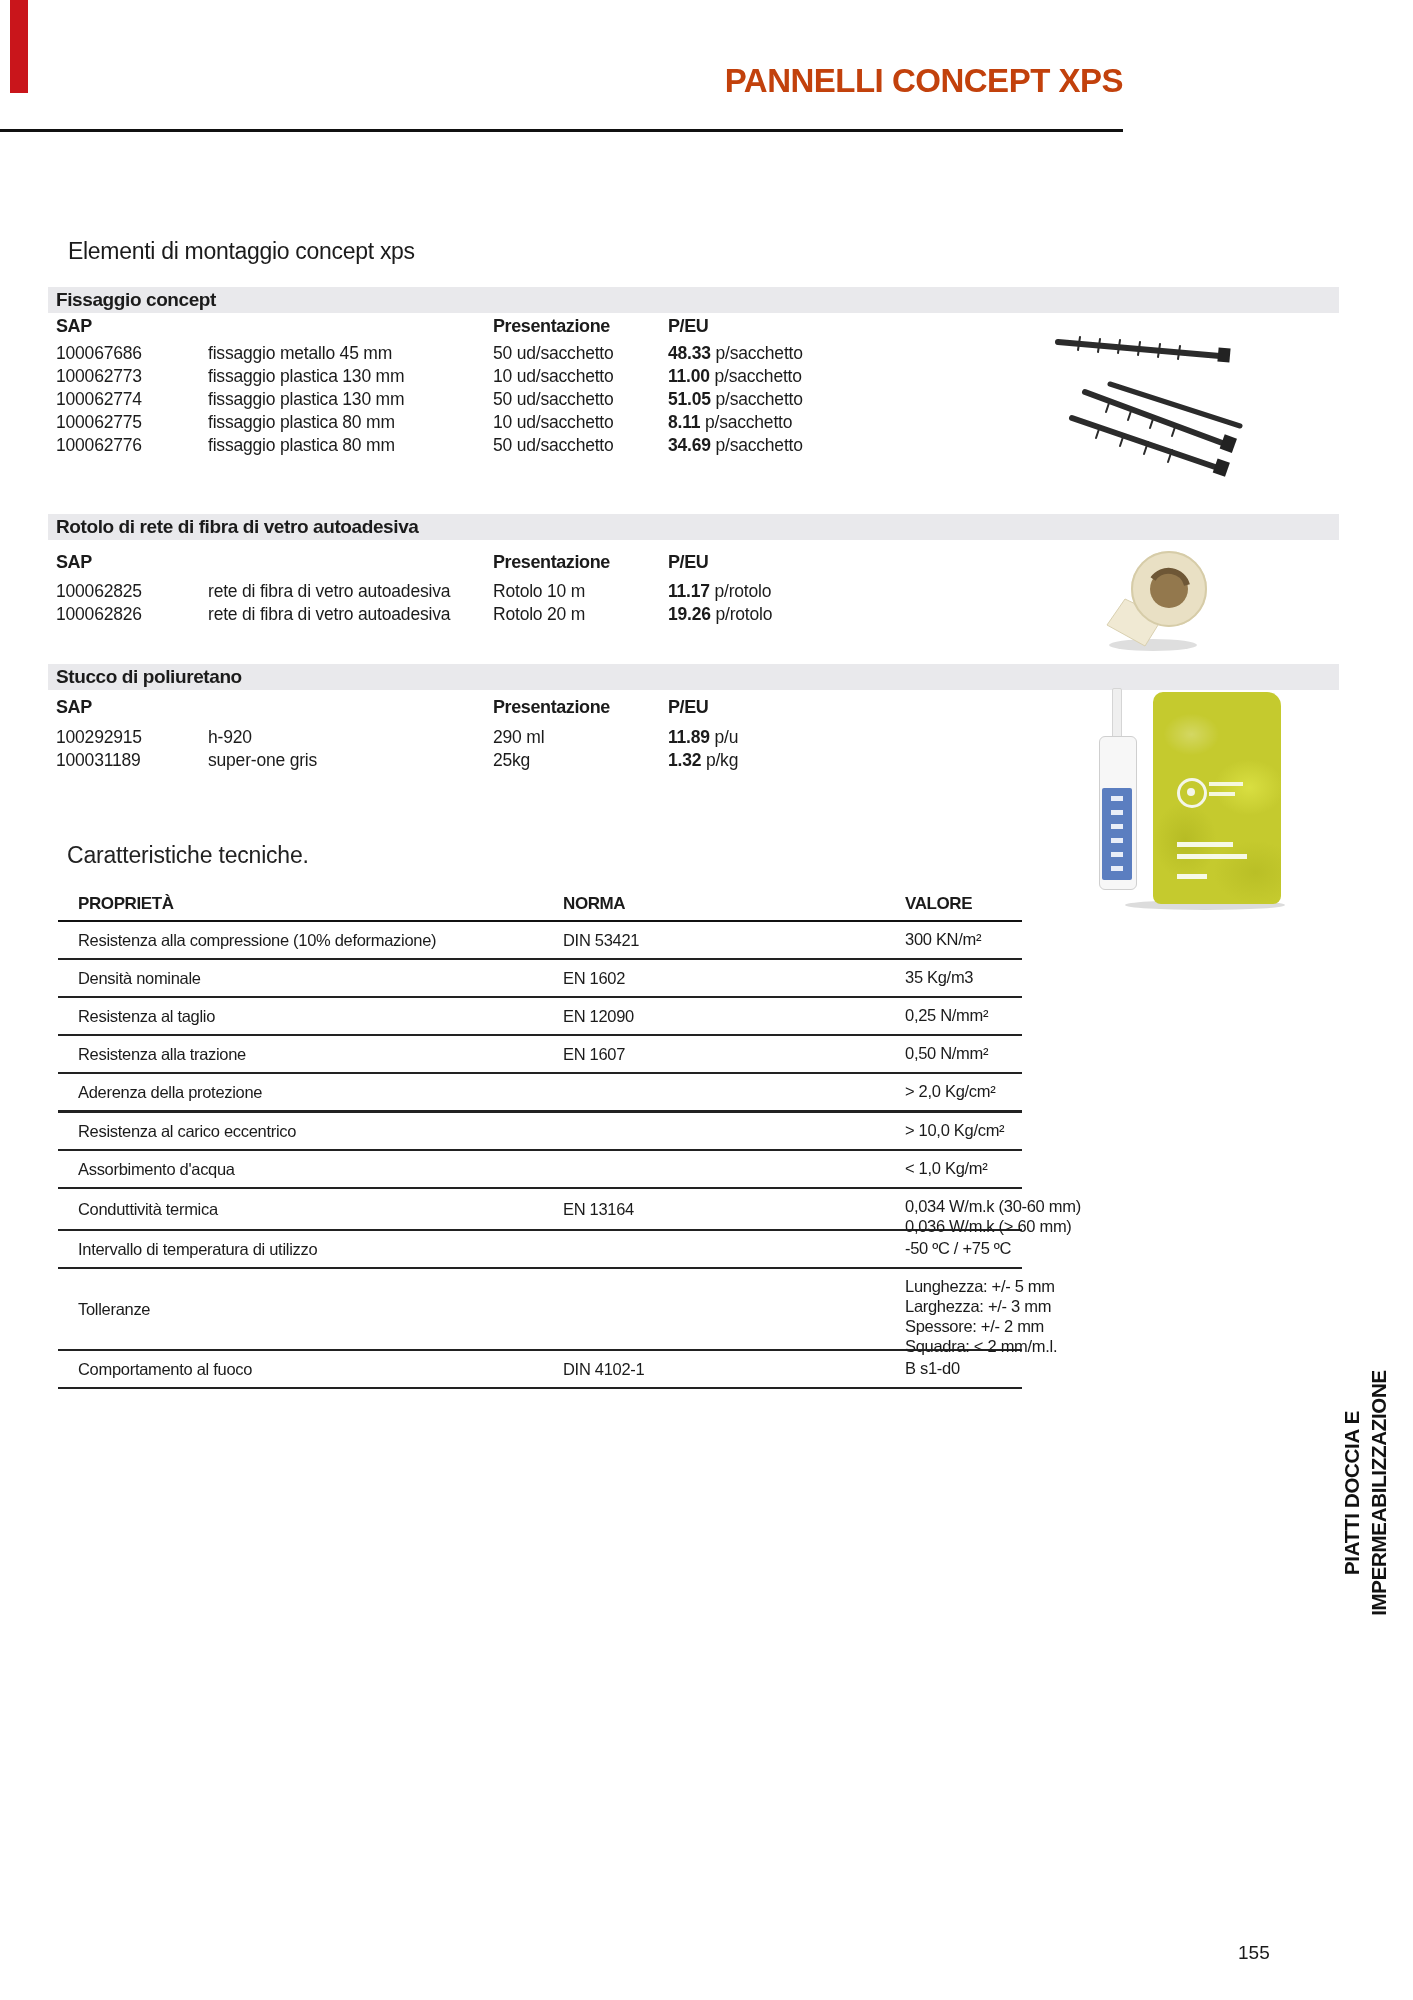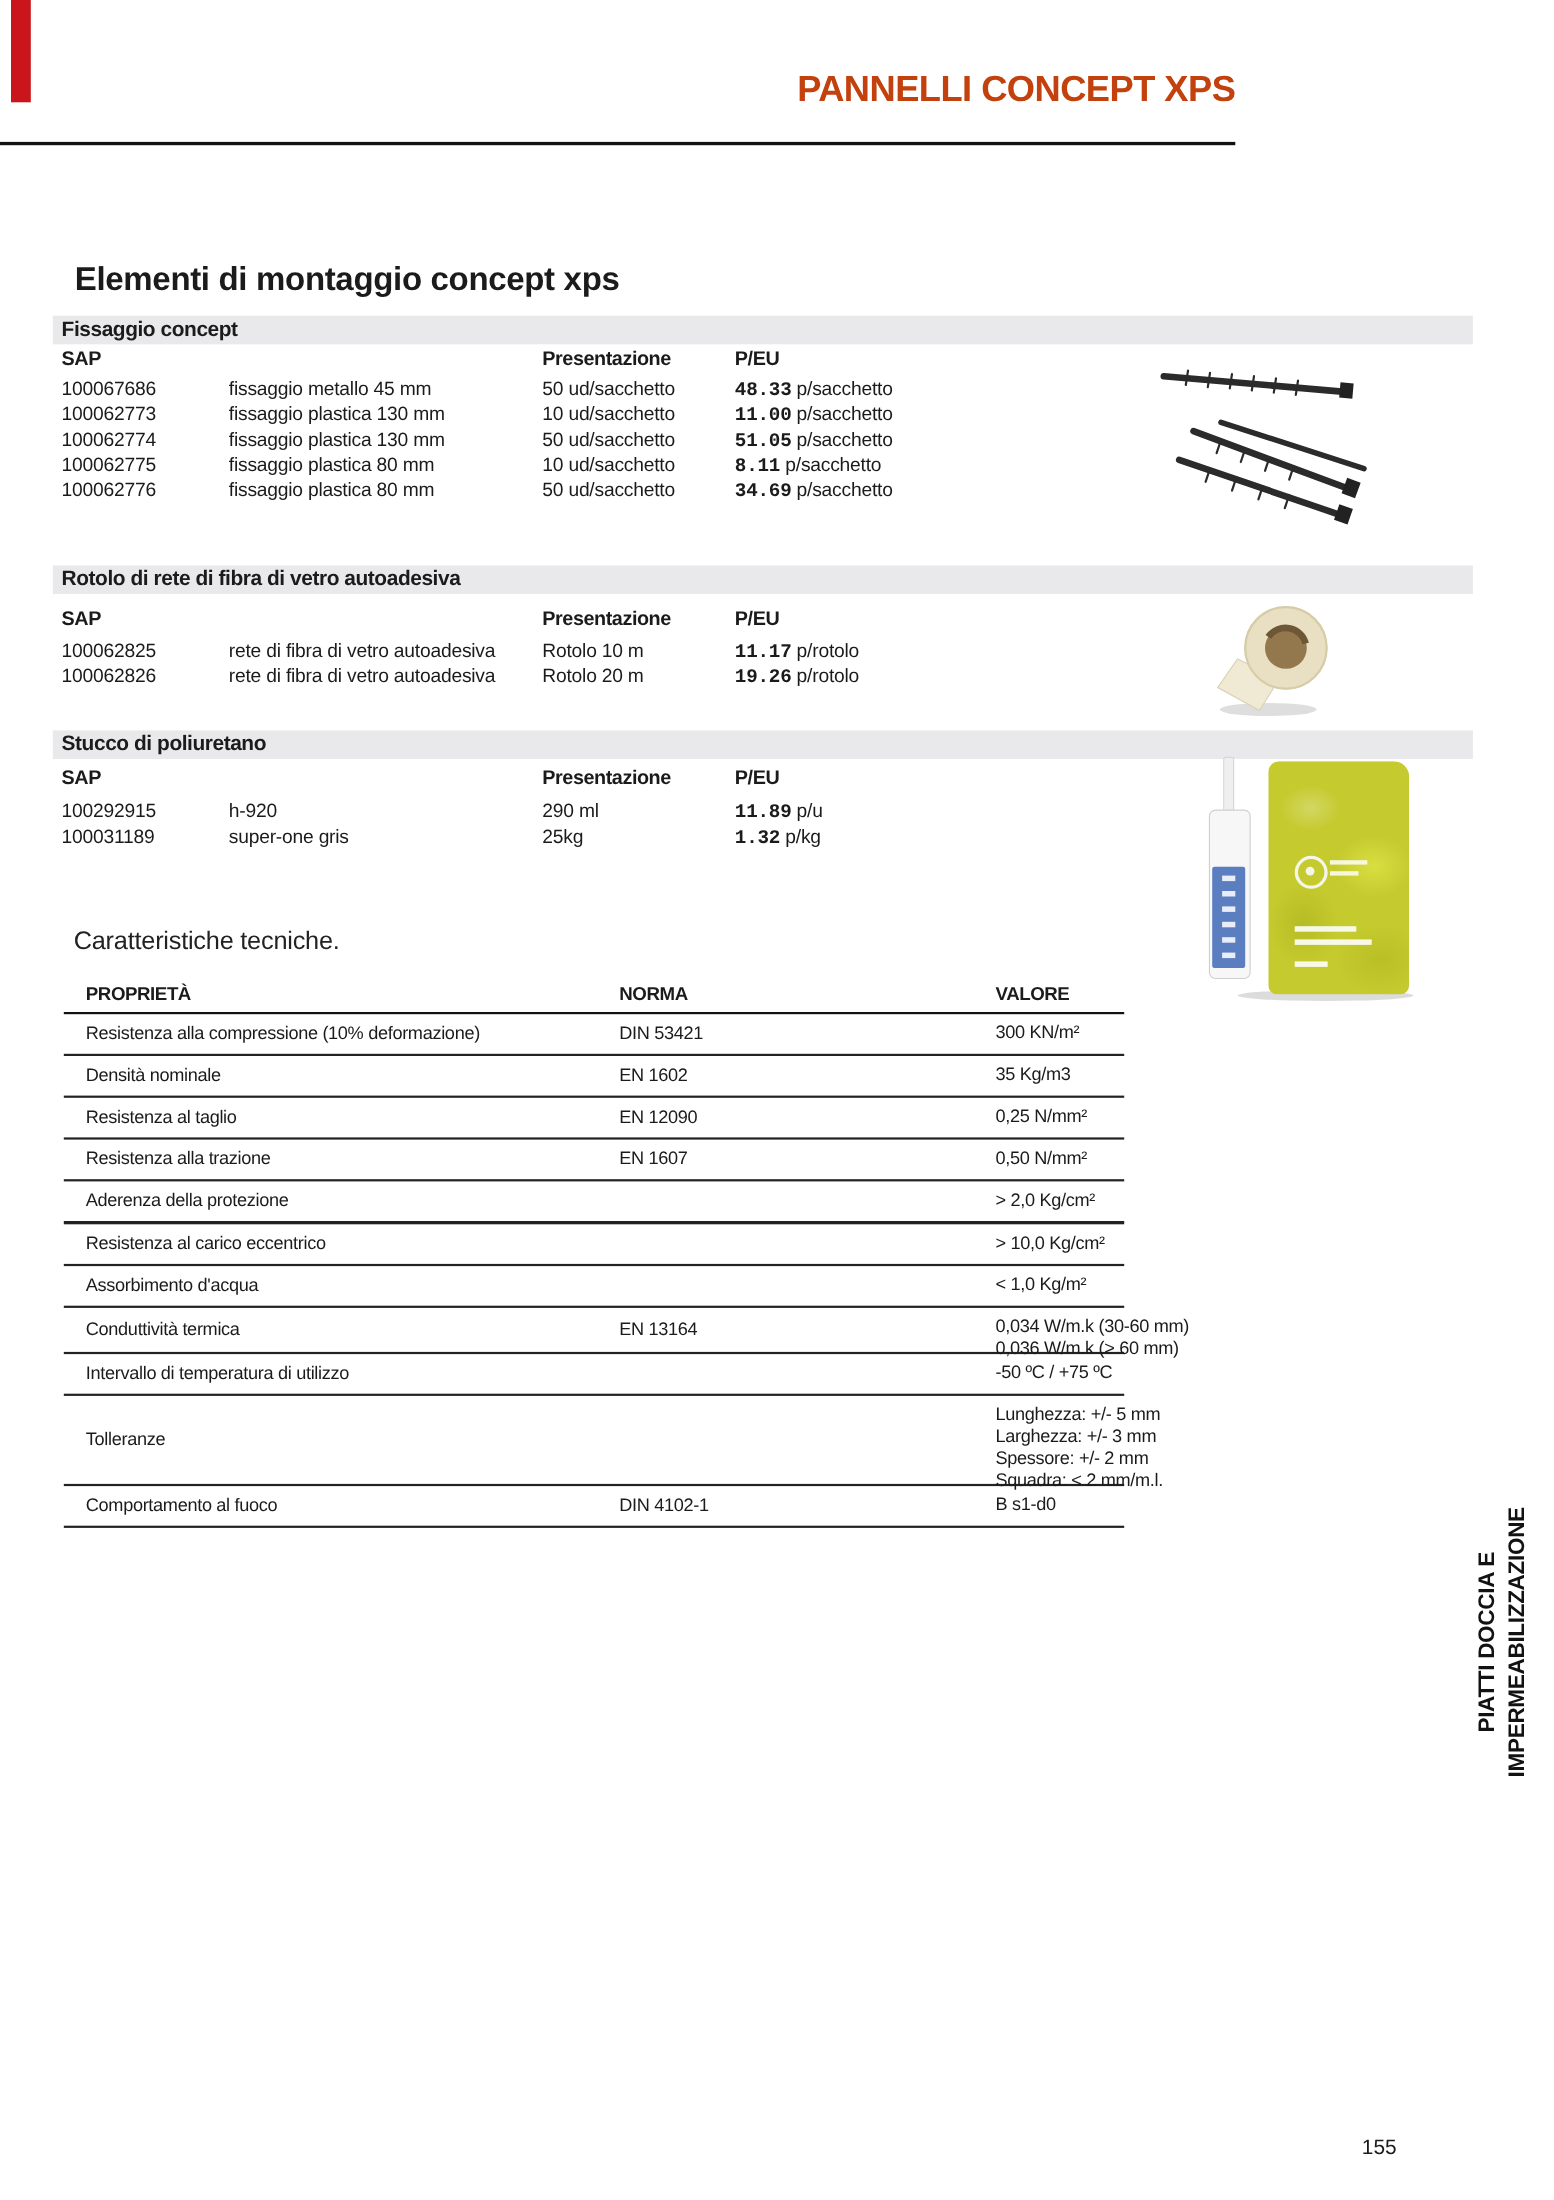--- a/index.html
+++ b/index.html
@@ -11,42 +11,42 @@
   .abs { position:absolute; }
 
   
   #red-strip { left:10px; top:0; width:18px; height:93px; background:#c9151b; }
   #page-title {
     left:600px; top:62px; width:523px; text-align:right;
     font-size:33px; font-weight:bold; letter-spacing:-0.5px; color:#c2410c;
   }
   #title-rule { left:0; top:129px; width:1123px; height:3px; background:#111; }
 
-  #main-heading { left:68px; top:238px; font-size:30px; font-weight:bold; letter-spacing:-0.3px; }
+  #main-heading { left:68px; top:238px; font-size:23px; font-weight:normal; letter-spacing:-0.3px; }
 
   
   .psec { left:48px; width:1250px; }
   .psec-bar {
     position:absolute; left:0; width:1291px; height:26px; background:#e9e9ec;
     font-size:19px; font-weight:bold; letter-spacing:-0.4px;
     padding:2px 0 0 8px; box-sizing:border-box;
   }
   .psec-hdr { position:absolute; left:0; width:1250px; height:22px;
     font-size:18px; font-weight:bold; letter-spacing:-0.4px; }
   .psec-hdr .h-sap  { position:absolute; left:8px; }
   .psec-hdr .h-pres { position:absolute; left:445px; }
   .psec-hdr .h-price{ position:absolute; left:620px; }
   .psec-rows { position:absolute; left:0; width:1250px; }
   .prow { position:relative; height:23px; font-size:17.5px; letter-spacing:-0.2px; }
   .prow span { position:absolute; white-space:nowrap; }
   .c-sap  { left:8px; }
   .c-desc { left:160px; }
   .c-pres { left:445px; }
   .c-price{ left:620px; }
-  .c-price b { font-weight:bold;font-family:Liberation Mono, monospace; }
+  .c-price b { font-weight:bold; }
   .c-price .unit { position:static; font-weight:normal; }
 
   
   #tech-heading { left:67px; top:842px; font-size:23px; letter-spacing:-0.2px; color:#222; }
   #tech-table { left:58px; top:890px; width:964px; }
   #tech-hdr { position:relative; height:30px; border-bottom:2px solid #111;
     font-size:17px; font-weight:bold; letter-spacing:-0.4px; }
   #tech-hdr span { position:absolute; top:4px; }
   .t-prop { left:20px; } .t-norm { left:505px; } .t-val { left:847px; }
   .trow { position:relative; border-bottom:2px solid #222; min-height:36px; }

